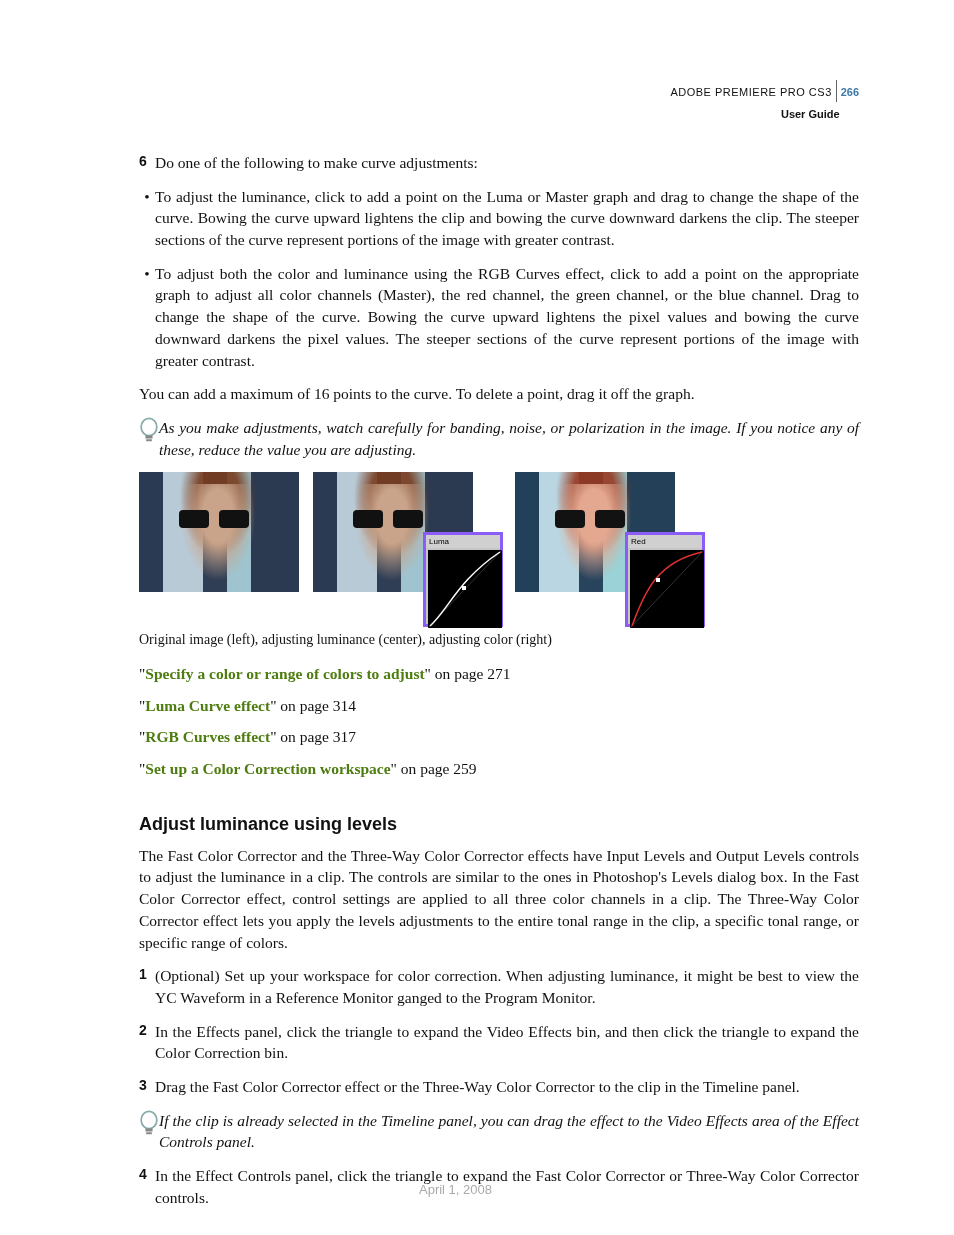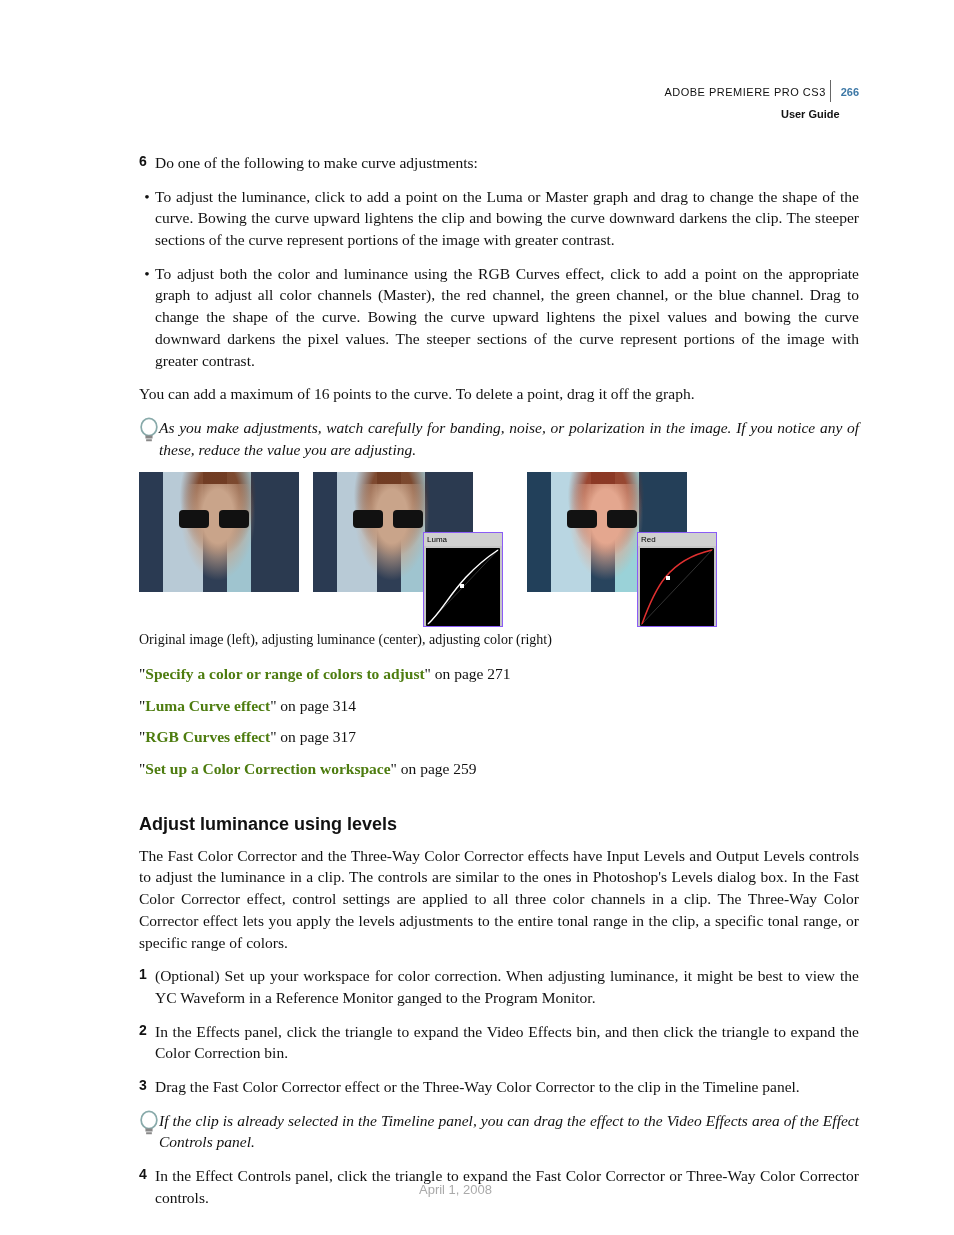--- a/index.html
+++ b/index.html
@@ -16,39 +16,39 @@
   }
   .header {
     position: absolute;
     top: 80px;
     right: 95px;
     text-align: right;
   }
   .header-line1 { font-family: "Myriad Pro", Arial, sans-serif; font-size: 11px; letter-spacing: 0.5px; }
   .header-line2 { font-family: "Myriad Pro", Arial, sans-serif; font-size: 11px; font-weight: bold; }
   .page-number { font-family: "Myriad Pro", Arial, sans-serif; font-size: 11px; color: #3d78a6; font-weight: bold; margin-left: 4px; }
-  .header-rule { border-left: 1px solid #666; padding-left:6px; display:inline-block; text-align:right;}
+  .header-rule { border-left: 1px solid #666; display:inline-block; text-align:right;}
   .content { margin-top: 72px; }
   .step { display: flex; margin-bottom: 12px; }
   .step-num { font-family: "Myriad Pro", Arial, sans-serif; font-weight: bold; font-size: 14px; width: 16px; flex-shrink:0; }
   .bullet-row { display:flex; margin-bottom:12px; padding-left:0px; }
   .bullet-dot { width:16px; flex-shrink:0; text-align:center; }
   .para { margin-bottom: 12px; }
   .tip-row { display:flex; margin-bottom:12px; }
   .tip-icon-cell { width:20px; flex-shrink:0; }
   .tip-text { font-style: italic; }
   .figures { display:flex; gap:14px; margin-bottom:10px; align-items:flex-end; }
   .fig-wrap { position:relative; }
   .thumb { width:160px; height:120px; background:linear-gradient(to right,#2a3a52 0%,#2a3a52 15%,#b8cad6 15%,#b8cad6 40%,#2f3e55 40%,#2f3e55 55%,#9fc4cf 55%,#9fc4cf 70%,#2b3a50 70%,#2b3a50 100%); position:relative; overflow:hidden;}
   .face { position:absolute; left:22%; top:10%; width:55%; height:90%; background:radial-gradient(ellipse at 50% 30%, #c9a48a 0%, #c9a48a 25%, rgba(0,0,0,0) 60%); }
   .hair { position:absolute; left:12%; top:0; width:75%; height:100%; background:radial-gradient(ellipse at 50% 20%, rgba(120,60,30,0.9) 0%, rgba(120,60,30,0.9) 25%, rgba(0,0,0,0) 45%); }
   .glasses { position:absolute; top:38px; left:40px; width:70px; height:18px; }
   .glasses::before, .glasses::after { content:""; position:absolute; width:30px; height:18px; background:#111; border-radius:4px; }
   .glasses::after { right:0; }
-  .curve-panel { position:absolute; right:-30px; bottom:-35px; width:80px; height:95px; background:#c6c6c6; border:1px solid #8b5cf6; }
+  .curve-panel { position:absolute; right:-30px; bottom:-35px; width:80px; height:95px; background:#c6c6c6; border:3px solid #8b5cf6; }
   .curve-label { font-family: Arial, sans-serif; font-size:8px; padding:1px 3px; color:#000; background:#d0d0d0;}
   .curve-box { margin:2px; width:74px; height:78px; background:#000; position:relative; }
   .caption { font-size: 14px; margin-bottom: 13px; }
   .subhead { font-family: "Myriad Pro", Arial, sans-serif; font-weight: bold; font-size: 15px; margin-bottom:6px; }
   .link { color:#4d7c0f;font-weight:bold; }
   .see-also-item { margin-bottom:10px; font-size:15.5px; }
   .section-title { font-family: "Myriad Pro", Arial, sans-serif; font-weight:bold; font-size:18px; margin-top:32px; margin-bottom:8px; }
   .footer-date { position:absolute; bottom:36px; left:0; width:911px; text-align:center; font-family:Arial,sans-serif; font-size:13px; color:#aaa; }
   .justify { text-align: justify; }
 </style>
@@ -108,21 +108,21 @@
         <div class="curve-label">Luma</div>
         <div class="curve-box">
           <svg width="74" height="78" viewBox="0 0 74 78">
             <line x1="0" y1="78" x2="74" y2="0" stroke="#555" stroke-width="0.6"></line>
             <path d="M2 76 C 20 60, 30 30, 72 2" stroke="#fff" stroke-width="1.5" fill="none"></path>
             <rect x="34" y="36" width="4" height="4" fill="#fff"></rect>
           </svg>
         </div>
       </div>
     </div>
-    <div class="fig-wrap" style="margin-left:40px">
+    <div class="fig-wrap" style="margin-left:28px">
       <div class="thumb" style="filter:hue-rotate(-10deg) saturate(1.3) brightness(1.05);">
           <div class="hair"></div>
           <div class="face"></div>
           <div class="glasses"></div>
         </div>
       <div class="curve-panel">
         <div class="curve-label">Red</div>
         <div class="curve-box">
           <svg width="74" height="78" viewBox="0 0 74 78">
             <line x1="0" y1="78" x2="74" y2="0" stroke="#555" stroke-width="0.6"></line>

